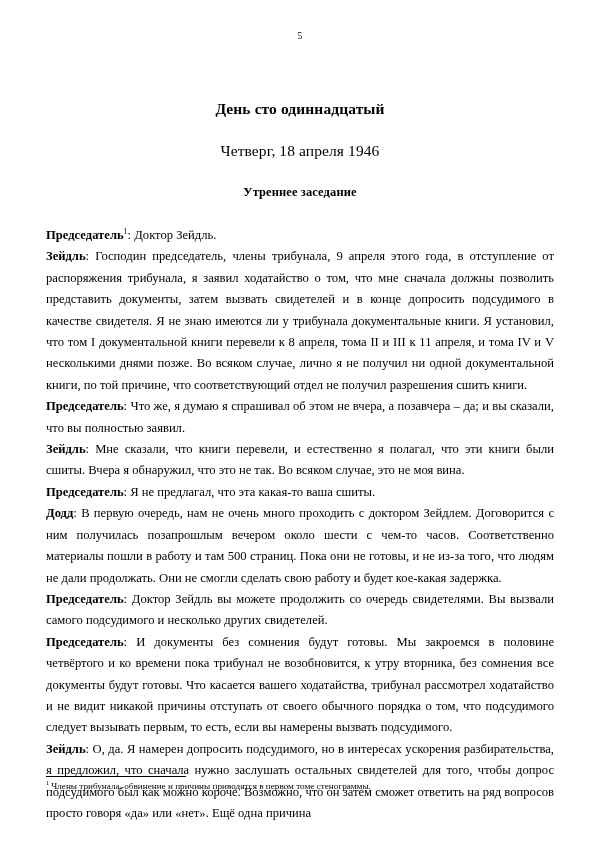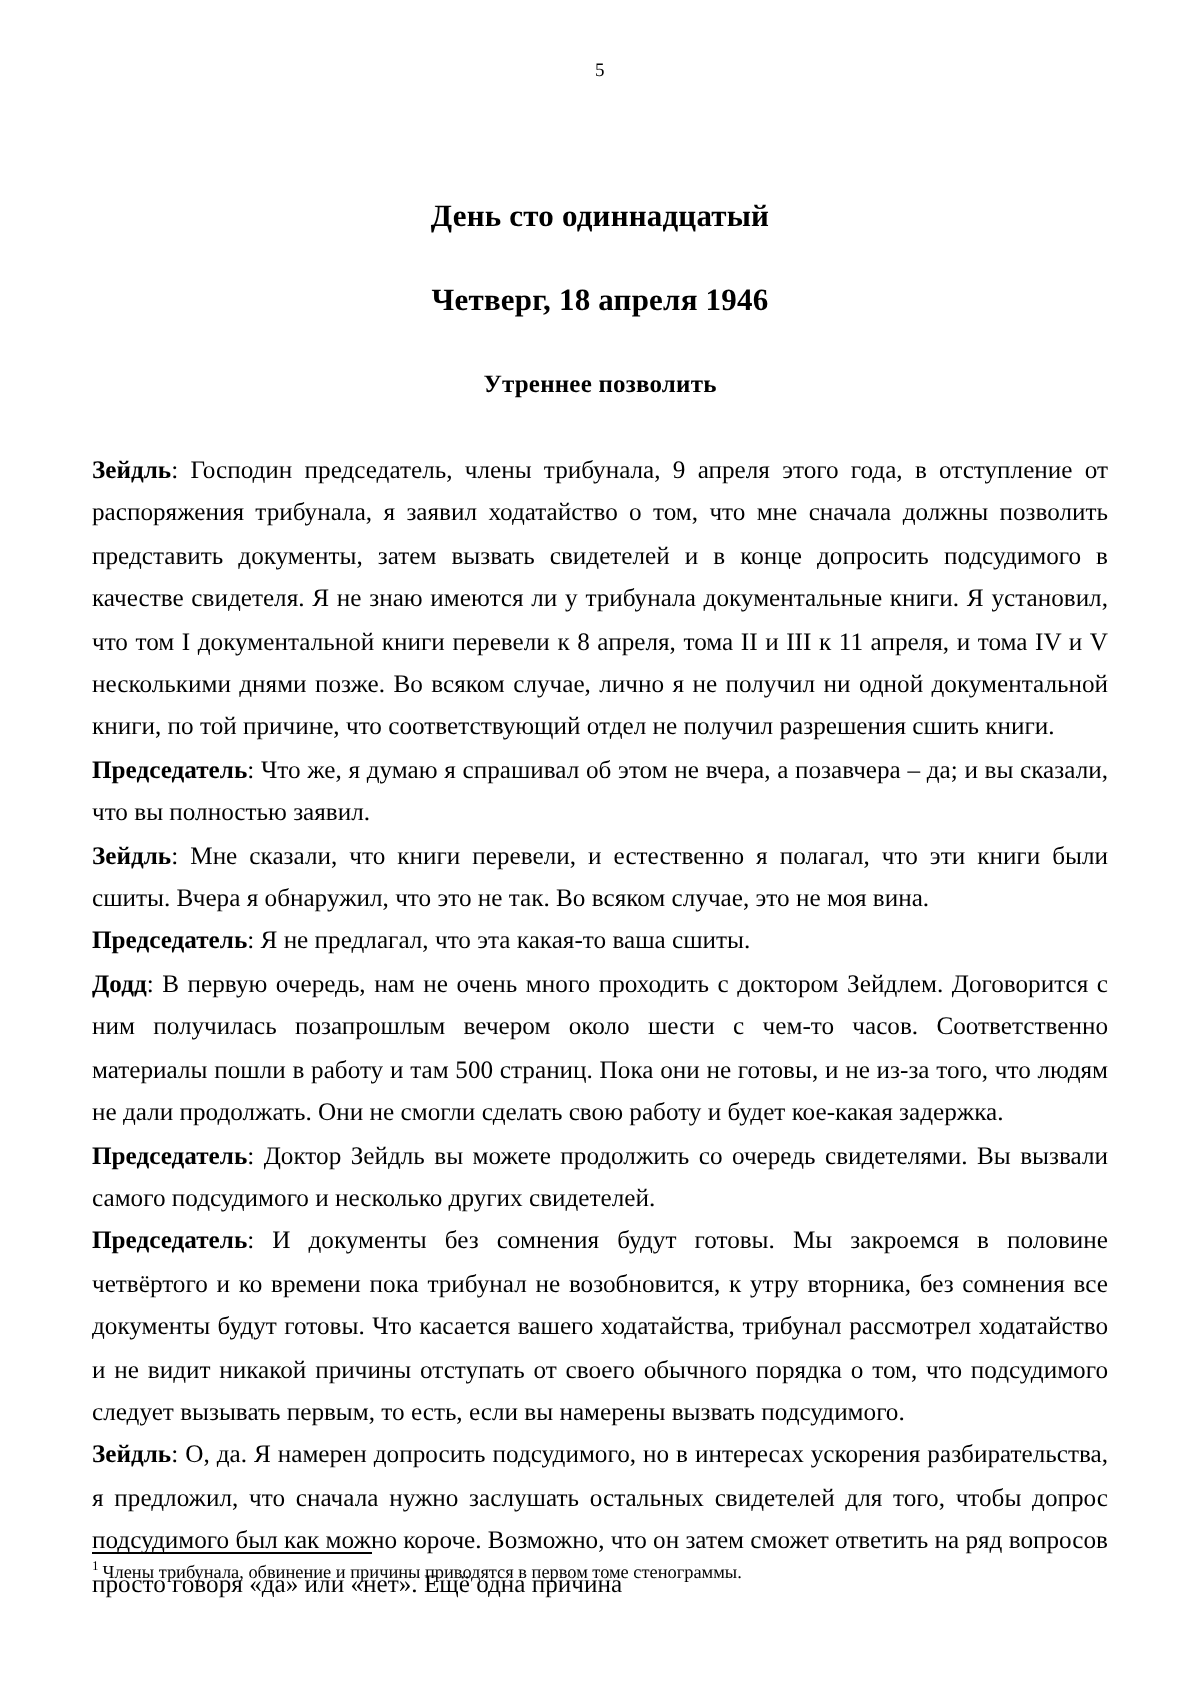--- a/index.html
+++ b/index.html
@@ -40,21 +40,21 @@
   .heading-1 {
     text-align: center;
     font-weight: bold;
     font-size: 15.5px;
     line-height: 20px;
     margin: 0 0 22px 0;
     letter-spacing: 0.1px;
   }
   .heading-2 {
     text-align: center;
-    font-weight: bold;
+    font-weight: normal;
     font-size: 15.5px;
     line-height: 20px;
     margin: 0 0 23px 0;
     letter-spacing: 0.1px;
   }
   .heading-3 {
     text-align: center;
     font-weight: bold;
     font-size: 12.5px;
     line-height: 17px;
@@ -108,23 +108,24 @@
 <div class="page">
 
   <div class="page-number">5</div>
 
   <div class="content">
 
     <div class="heading-1">День сто одиннадцатый</div>
 
     <div class="heading-2">Четверг, 18 апреля 1946</div>
 
-    <div class="heading-3">Утреннее позволить</div>
+    <div class="heading-3">Утреннее заседание</div>
 
     <div id="transcript">
+        <p class="para"><span class="speaker">Председатель</span><sup>1</sup><span>: </span><span>Доктор Зейдль.</span></p>
         <p class="para"><span class="speaker">Зейдль</span><span>: </span><span>Господин председатель, члены трибунала, 9 апреля этого года, в отступление от распоряжения трибунала, я заявил ходатайство о том, что мне сначала должны позволить представить документы, затем вызвать свидетелей и в конце допросить подсудимого в качестве свидетеля. Я не знаю имеются ли у трибунала документальные книги. Я установил, что том I документальной книги перевели к 8 апреля, тома II и III к 11 апреля, и тома IV и  V несколькими днями позже. Во всяком случае, лично я не получил ни одной документальной книги, по той причине, что соответствующий отдел не получил разрешения сшить книги.</span></p>
         <p class="para"><span class="speaker">Председатель</span><span>: </span><span>Что же, я думаю я спрашивал об этом не вчера, а позавчера – да; и вы сказали, что вы полностью заявил.</span></p>
         <p class="para"><span class="speaker">Зейдль</span><span>: </span><span>Мне сказали, что книги перевели, и естественно я полагал, что эти книги были сшиты. Вчера я обнаружил, что это не так. Во всяком случае, это не моя вина.</span></p>
         <p class="para"><span class="speaker">Председатель</span><span>: </span><span>Я не предлагал, что эта какая-то ваша сшиты.</span></p>
         <p class="para"><span class="speaker">Додд</span><span>: </span><span>В первую очередь, нам не очень много проходить с доктором Зейдлем. Договорится с ним получилась позапрошлым вечером около шести с чем-то часов. Соответственно материалы пошли в работу и там 500 страниц. Пока они не готовы, и не из-за того, что людям не дали продолжать. Они не смогли сделать свою работу и будет кое-какая задержка.</span></p>
         <p class="para"><span class="speaker">Председатель</span><span>: </span><span>Доктор Зейдль вы можете продолжить со очередь свидетелями. Вы вызвали самого подсудимого и несколько других свидетелей.</span></p>
         <p class="para"><span class="speaker">Председатель</span><span>: </span><span>И документы без сомнения будут готовы. Мы закроемся в половине четвёртого и ко времени пока трибунал не возобновится, к утру вторника, без сомнения все документы будут готовы. Что касается вашего ходатайства, трибунал рассмотрел ходатайство и не видит никакой причины отступать от своего обычного порядка о том, что подсудимого следует вызывать первым, то есть, если вы намерены вызвать подсудимого.</span></p>
         <p class="para"><span class="speaker">Зейдль</span><span>: </span><span>О, да. Я намерен допросить подсудимого, но в интересах ускорения разбирательства, я предложил, что сначала нужно заслушать остальных свидетелей для того, чтобы допрос подсудимого был как можно короче. Возможно, что он затем сможет ответить на ряд вопросов просто говоря «да» или «нет». Ещё одна причина</span></p>
       </div>
 

